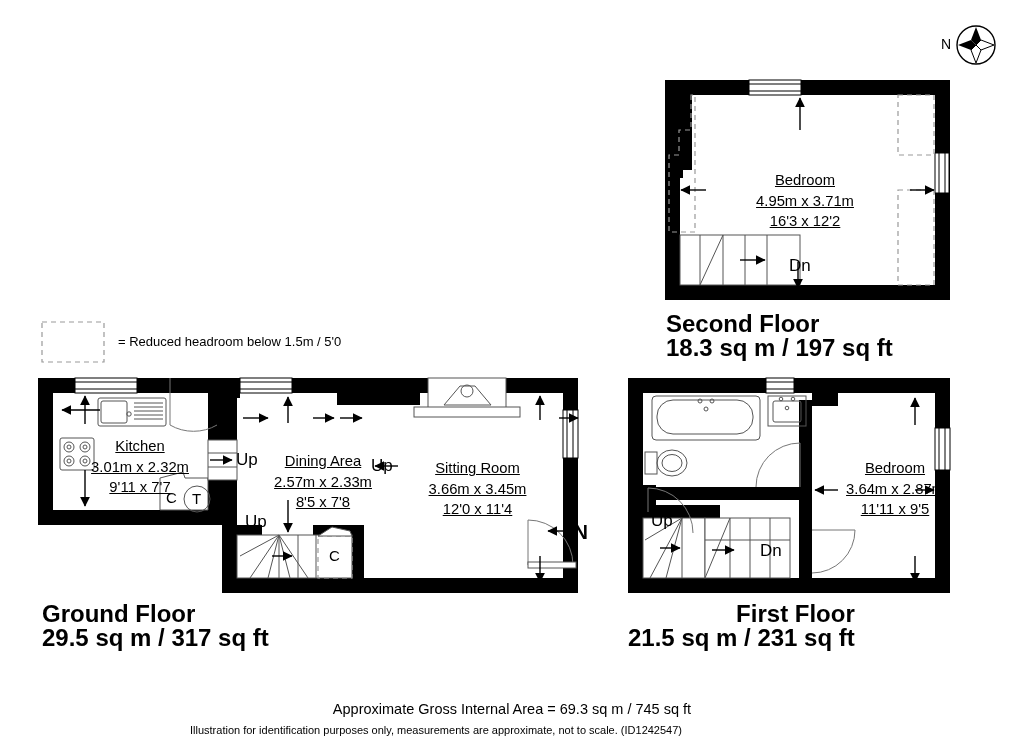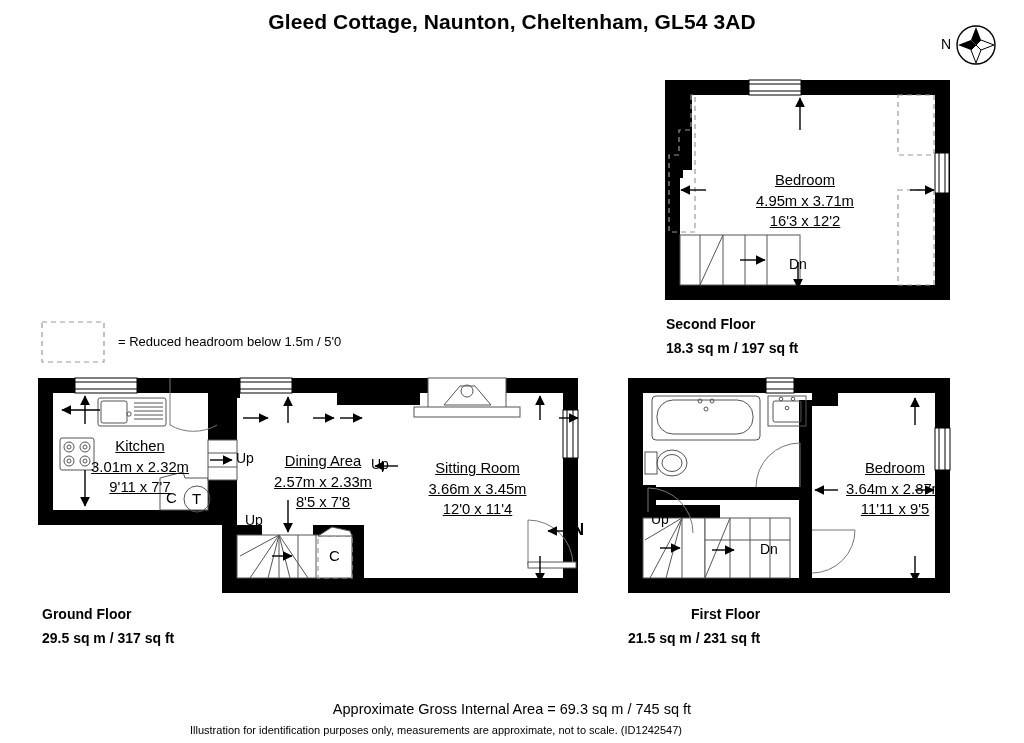--- a/index.html
+++ b/index.html
@@ -27,21 +27,21 @@
     left: 0; top: 10px;
     width: 1024px;
     text-align: center;
     font-size: 21px;
     font-weight: bold;
     letter-spacing: 0.1px;
   }
   .floor-label {
     position: absolute;
     font-weight: bold;
-    font-size: 14px;
+    font-size: 24px;
     line-height: 24px;
     white-space: pre-line;
   }
   .legend-text {
     position: absolute;
     font-size: 13px;
     white-space: nowrap;
   }
   .footer-line1 {
     position: absolute;
@@ -73,30 +73,29 @@
   .room-text {
     position: absolute;
     font-size: 14.8px;
     line-height: 20.5px;
     text-align: center;
     white-space: pre-line;
     text-decoration: underline;
   }
   .mini-label {
     position: absolute;
-    font-size: 14px;
+    font-size: 17px;
     white-space: nowrap;
   }
 </style>
 </head>
 <body>
 
 <div id="plan-root">
 
-  <div class="title">Gleed Cottage, Naunton, Cheltenham, GL54 3AD</div>
 
   <div class="compass-letter" style="left:941px; top:36px;">N</div>
 
   <svg class="svg-layer" viewBox="0 0 1024 743">
     <defs>
       <style>
         .wall { fill:#000; }
         .thin { fill:none; stroke:#555; stroke-width:1; }
         .thin2 { fill:none; stroke:#777; stroke-width:1; }
         .dash { fill:none; stroke:#999; stroke-width:1.2; stroke-dasharray:5 4; }
@@ -372,21 +371,21 @@
   <div class="room-text" style="left:390px; top:458px; width:175px;">Sitting Room
 3.66m x 3.45m
 12'0 x 11'4</div>
 
   <div class="mini-label" style="left:236px; top:450px;">Up</div>
   <div class="mini-label" style="left:371px; top:456px;">Up</div>
   <div class="mini-label" style="left:245px; top:512px;">Up</div>
   <div class="mini-label" style="left:166px; top:489px; font-size:15px;">C</div>
   <div class="mini-label" style="left:192px; top:490px; font-size:15px;">T</div>
   <div class="mini-label" style="left:329px; top:547px; font-size:15px;">C</div>
-  <div class="mini-label" style="left:568px; top:521px; font-size:16px; font-weight:bold;">IN</div>
+  <div class="mini-label" style="left:568px; top:521px; font-size:20px; font-weight:bold;">IN</div>
 
   <div class="floor-label" style="left:42px; top:602px;">Ground Floor
 29.5 sq m / 317 sq ft</div>
 
   <div class="room-text" style="left:810px; top:458px; width:170px;">Bedroom
 3.64m x 2.87m
 11'11 x 9'5</div>
   <div class="mini-label" style="left:651px; top:511px;">Up</div>
   <div class="mini-label" style="left:760px; top:541px;">Dn</div>
   <div class="floor-label" style="left:628px; top:602px;text-align:right;">First Floor

